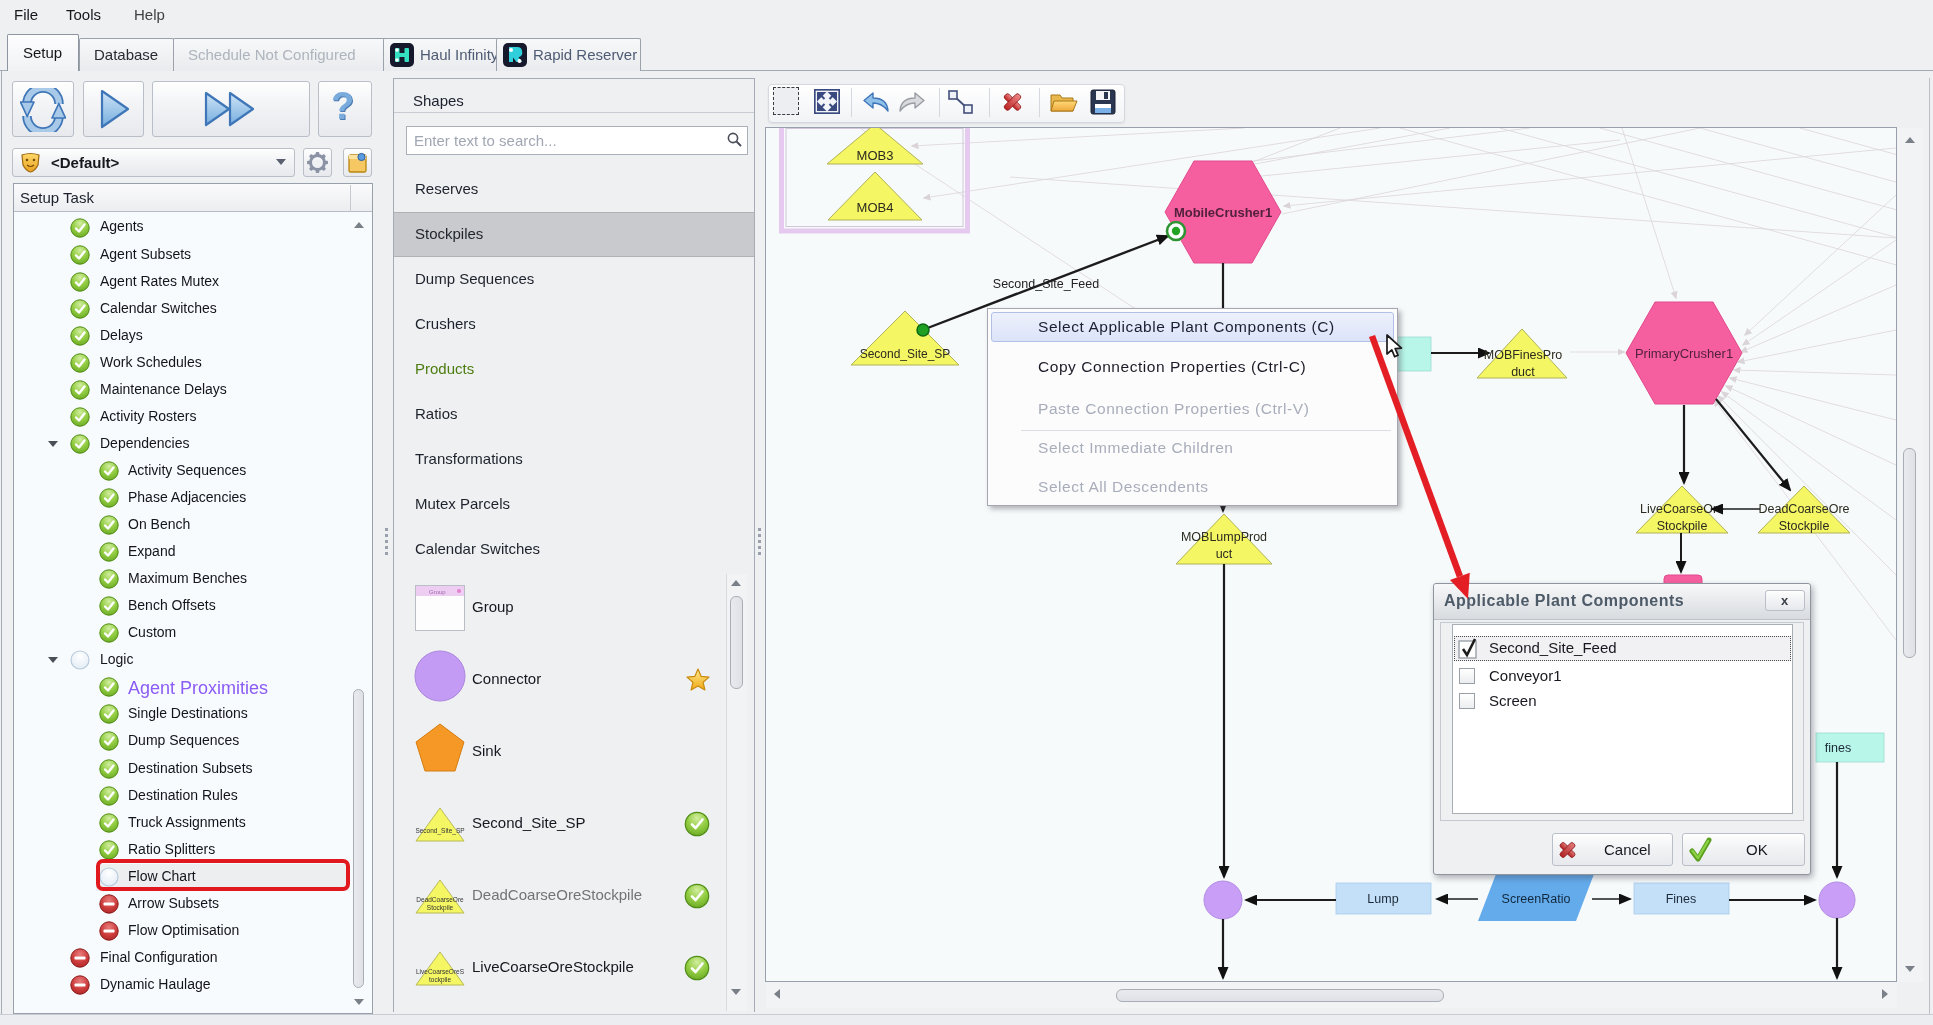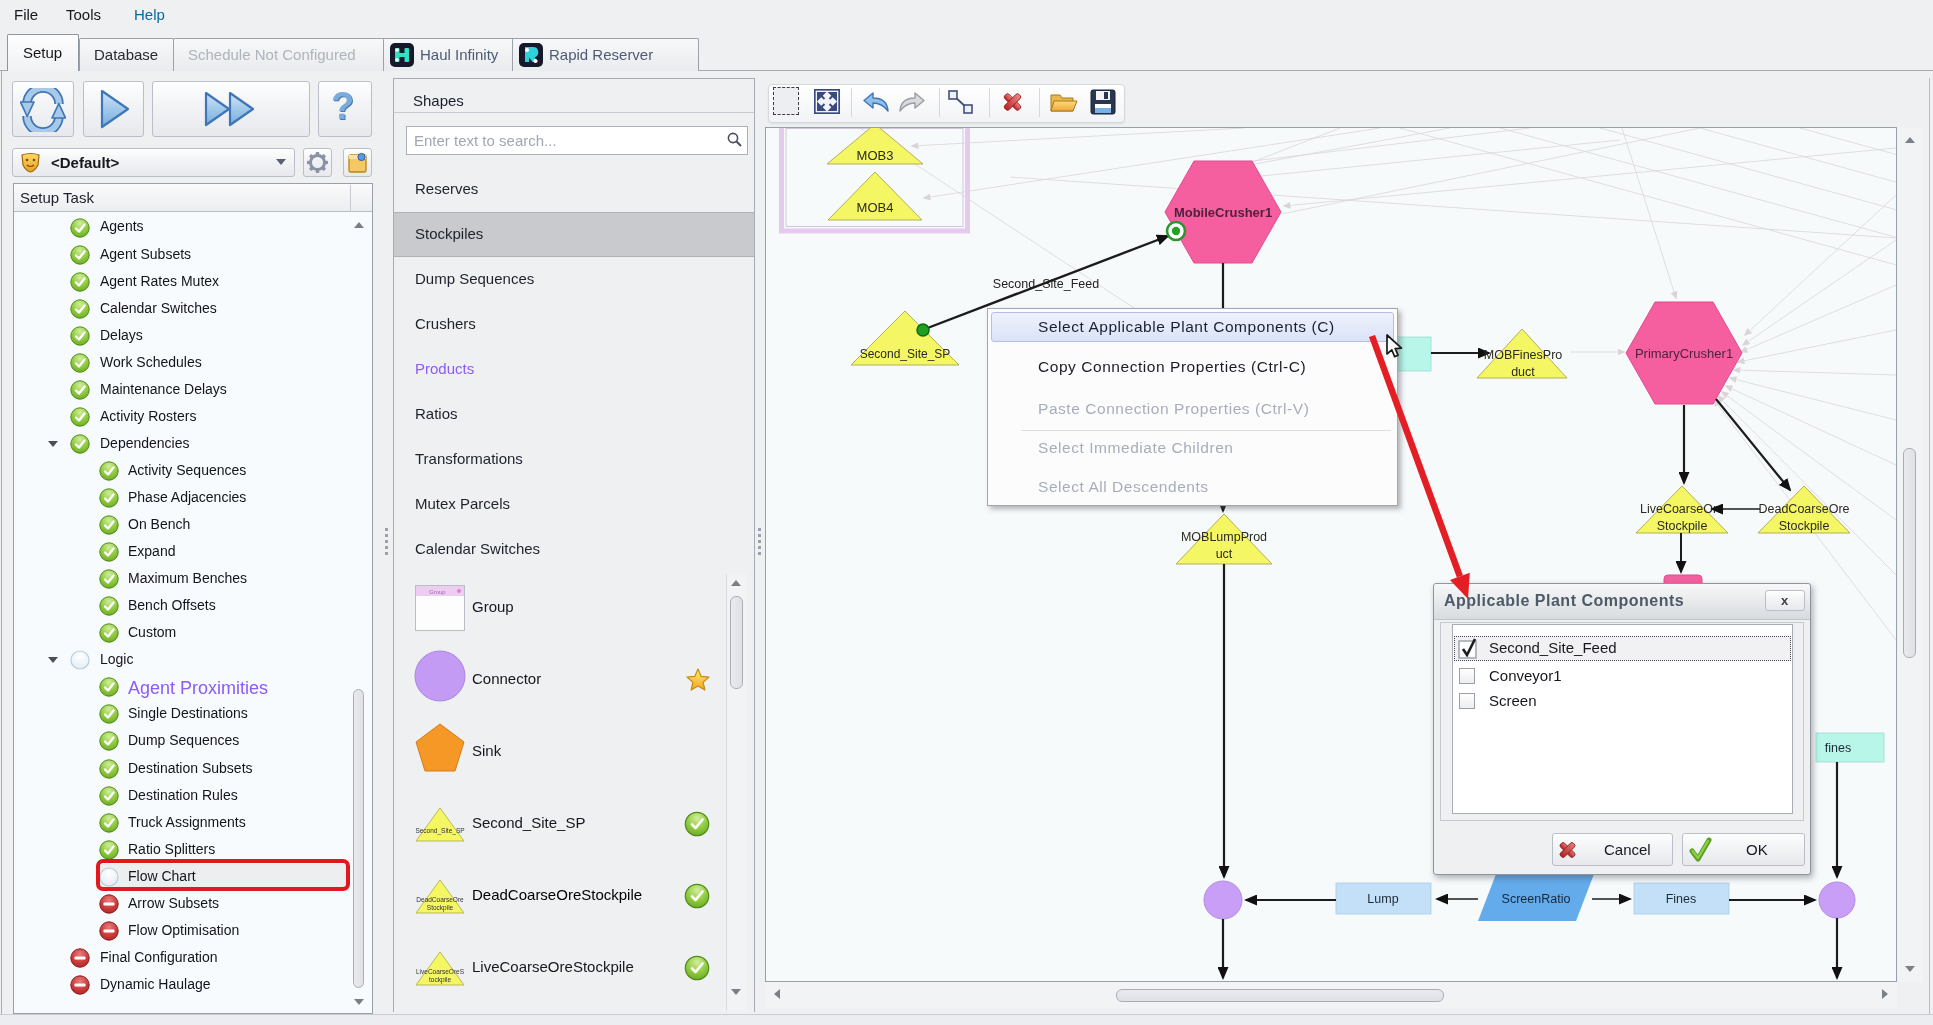--- a/index.html
+++ b/index.html
@@ -9,40 +9,40 @@
 background:linear-gradient(#fefefe,#f2f3f5 45%,#e7e9ed);box-shadow:inset 0 1px 0 #fff}
 .sb-thumb{position:absolute;background:linear-gradient(90deg,#e9eaee,#dfe1e6);border:1px solid #a9adb6;border-radius:6px}
 .sb-thumb.h{background:linear-gradient(#e9eaee,#dfe1e6)}
 .arr{position:absolute;width:0;height:0}
 .txt{position:absolute;white-space:nowrap}
 </style></head>
 <body>
 
 <div class="txt" style="left:14px;top:6px;font-size:15px;color:#16161c">File</div>
 <div class="txt" style="left:66px;top:6px;font-size:15px;color:#16161c">Tools</div>
-<div class="txt" style="left:134px;top:6px;font-size:15px;color:#0369a1">Help</div>
+<div class="txt" style="left:134px;top:6px;font-size:15px;color:#404040">Help</div>
 <div class="abs" style="left:0;top:70px;width:1933px;height:1px;background:#a4aab4"></div>
 <div class="abs" style="left:79px;top:38px;width:95px;height:33px;border:1px solid #9ba2ac;border-bottom:none;border-radius:2px 2px 0 0;background:linear-gradient(#f7f8f9,#e9ebee)">
     <div class="txt" style="left:14px;top:7px;font-size:15px;color:#2a2a33">Database</div>
   </div>
 <div class="abs" style="left:173px;top:38px;width:218px;height:33px;border:1px solid #9ba2ac;border-bottom:none;border-radius:2px 2px 0 0;background:linear-gradient(#f7f8f9,#e9ebee)">
     <div class="txt" style="left:14px;top:7px;font-size:15px;color:#aeb4bd">Schedule Not Configured</div>
   </div>
 <div class="abs" style="left:383px;top:38px;width:138px;height:33px;border:1px solid #9ba2ac;border-bottom:none;border-radius:2px 2px 0 0;background:linear-gradient(#f7f8f9,#e9ebee)">
     <svg class="abs" style="left:6px;top:4px" width="24" height="24">
       <rect x="0" y="0" width="24" height="24" rx="5" fill="#16192b"></rect>
       <rect x="5" y="5" width="4.5" height="14" rx="1" fill="#35e0c2"></rect>
       <rect x="14.5" y="5" width="4.5" height="14" rx="1" fill="#35e0c2"></rect>
       <rect x="8" y="10" width="8" height="4" fill="#35e0c2"></rect>
       <circle cx="7" cy="7" r="1.8" fill="#fff"></circle>
       <circle cx="7" cy="17" r="1.8" fill="#fff"></circle>
     </svg>
     <div class="txt" style="left:36px;top:7px;font-size:15px;color:#4e5b74">Haul Infinity</div>
   </div>
-<div class="abs" style="left:512px;top:38px;width:187px;height:33px;border:1px solid #9ba2ac;border-bottom:none;border-radius:2px 2px 0 0;background:linear-gradient(#f7f8f9,#e9ebee)">
+<div class="abs" style="left:496px;top:38px;width:145px;height:33px;border:1px solid #9ba2ac;border-bottom:none;border-radius:2px 2px 0 0;background:linear-gradient(#f7f8f9,#e9ebee)">
     <svg class="abs" style="left:6px;top:4px" width="24" height="24">
       <rect x="0" y="0" width="24" height="24" rx="5" fill="#16192b"></rect>
       <path d="M6 4 h8 a5.2 5.2 0 0 1 1.5 10.2 L19 19 h-5.5 l-3.5 -4.5 V19 H6 Z" fill="#2fd0dc"></path>
       <circle cx="8" cy="7" r="2" fill="#fff"></circle>
       <circle cx="16.5" cy="18" r="2" fill="#fff"></circle>
     </svg>
     <div class="txt" style="left:36px;top:7px;font-size:15px;color:#4e5b74">Rapid Reserver</div>
   </div>
 <div class="abs" style="left:7px;top:34px;width:72px;height:37px;border:1px solid #8d95a1;border-bottom:none;border-radius:2px 2px 0 0;background:linear-gradient(#fdfdfe,#f1f2f4)">
     <div class="txt" style="left:15px;top:9px;font-size:15px;color:#16161c">Setup</div>
@@ -475,21 +475,21 @@
 <div class="txt" style="left:414px;top:132px;font-size:15px;color:#a0a6b2">Enter text to search...</div>
 <svg class="abs" style="left:726px;top:131px" width="18" height="18">
     <circle cx="7" cy="7" r="4.6" fill="none" stroke="#4a4e58" stroke-width="1.6"></circle>
     <line x1="10.5" y1="10.5" x2="15" y2="15" stroke="#4a4e58" stroke-width="2"></line>
   </svg>
 <div class="txt" style="left:415px;top:180px;font-size:15px;color:#1e222c">Reserves</div>
 <div class="abs" style="left:394px;top:212px;width:360px;height:45px;background:#c9cacd;border-top:1px solid #b0b2b6;border-bottom:1px solid #b0b2b6"></div>
 <div class="txt" style="left:415px;top:225px;font-size:15px;color:#1e222c">Stockpiles</div>
 <div class="txt" style="left:415px;top:270px;font-size:15px;color:#1e222c">Dump Sequences</div>
 <div class="txt" style="left:415px;top:315px;font-size:15px;color:#1e222c">Crushers</div>
-<div class="txt" style="left:415px;top:360px;font-size:15px;color:#8b5cf6">Products</div>
+<div class="txt" style="left:415px;top:360px;font-size:15px;color:#4d7c0f">Products</div>
 <div class="txt" style="left:415px;top:405px;font-size:15px;color:#1e222c">Ratios</div>
 <div class="txt" style="left:415px;top:450px;font-size:15px;color:#1e222c">Transformations</div>
 <div class="txt" style="left:415px;top:495px;font-size:15px;color:#1e222c">Mutex Parcels</div>
 <div class="txt" style="left:415px;top:540px;font-size:15px;color:#1e222c">Calendar Switches</div>
 <div class="abs" style="left:394px;top:572px;width:360px;height:440px;background:#eef0f2"></div>
 <svg class="abs" style="left:415px;top:585px" width="50" height="46">
     <rect x="0.5" y="0.5" width="49" height="45" fill="#fdfdfe" stroke="#b9bec6"></rect>
     <rect x="1" y="1" width="48" height="10" fill="#eecdf2"></rect>
     <circle cx="44" cy="6" r="2" fill="#e080d0"></circle>
     <text x="14" y="9" font-size="6" fill="#a06ab0">Group</text>
@@ -519,21 +519,21 @@
 <div class="txt" style="left:472px;top:814px;font-size:15px;color:#17171f">Second_Site_SP</div>
 <svg class="abs" style="left:684px;top:811px" width="26" height="26">
     <circle cx="13" cy="13" r="11.7" fill="url(#gg)" stroke="#4f8c13" stroke-width="1.2"></circle>
     <path d="M8 13.5 L11.6 17 L18.5 8.5" fill="none" stroke="#fff" stroke-width="2.6" stroke-linecap="round" stroke-linejoin="round"></path>
   </svg>
 <svg class="abs" style="left:414px;top:878px" width="52" height="38">
     <path d="M26 2 L50 35 L2 35 Z" fill="#f5f663" stroke="#b9ba58" stroke-width="1"></path>
     <text x="26" y="24" font-size="6.5" text-anchor="middle" fill="#333">DeadCoarseOre</text>
     <text x="26" y="32" font-size="6.5" text-anchor="middle" fill="#333">Stockpile</text>
   </svg>
-<div class="txt" style="left:472px;top:886px;font-size:15px;color:#000000">DeadCoarseOreStockpile</div>
+<div class="txt" style="left:472px;top:886px;font-size:15px;color:#737373">DeadCoarseOreStockpile</div>
 <svg class="abs" style="left:684px;top:883px" width="26" height="26">
     <circle cx="13" cy="13" r="11.7" fill="url(#gg)" stroke="#4f8c13" stroke-width="1.2"></circle>
     <path d="M8 13.5 L11.6 17 L18.5 8.5" fill="none" stroke="#fff" stroke-width="2.6" stroke-linecap="round" stroke-linejoin="round"></path>
   </svg>
 <svg class="abs" style="left:414px;top:950px" width="52" height="38">
     <path d="M26 2 L50 35 L2 35 Z" fill="#f5f663" stroke="#b9ba58" stroke-width="1"></path>
     <text x="26" y="24" font-size="6.5" text-anchor="middle" fill="#333">LiveCoarseOreS</text>
     <text x="26" y="32" font-size="6.5" text-anchor="middle" fill="#333">tockpile</text>
   </svg>
 <div class="txt" style="left:472px;top:958px;font-size:15px;color:#17171f">LiveCoarseOreStockpile</div>

